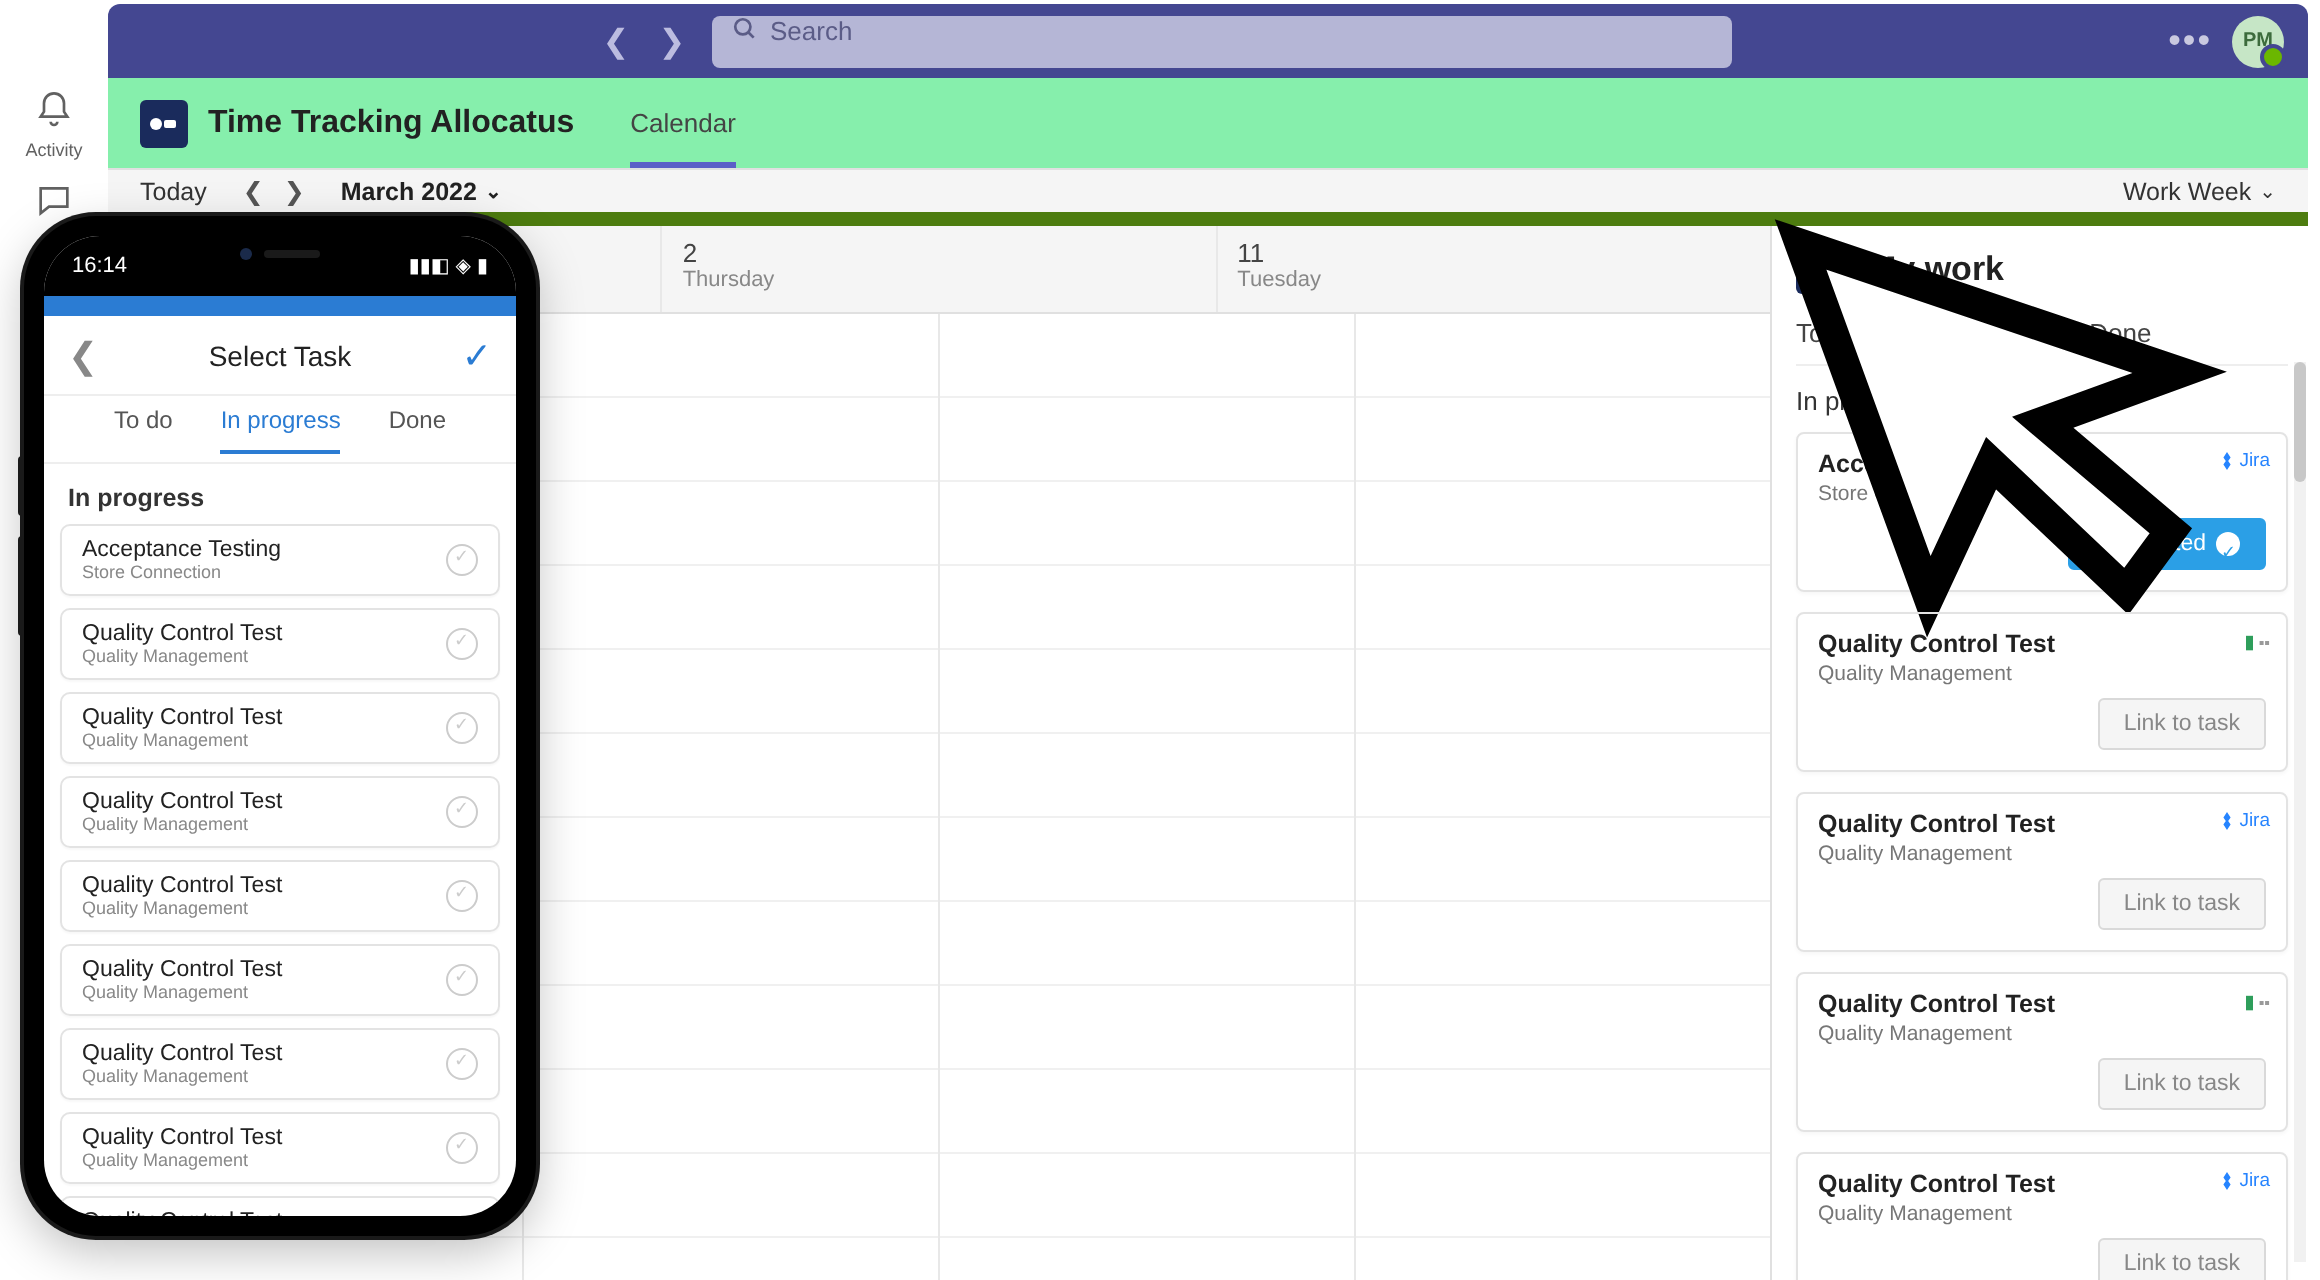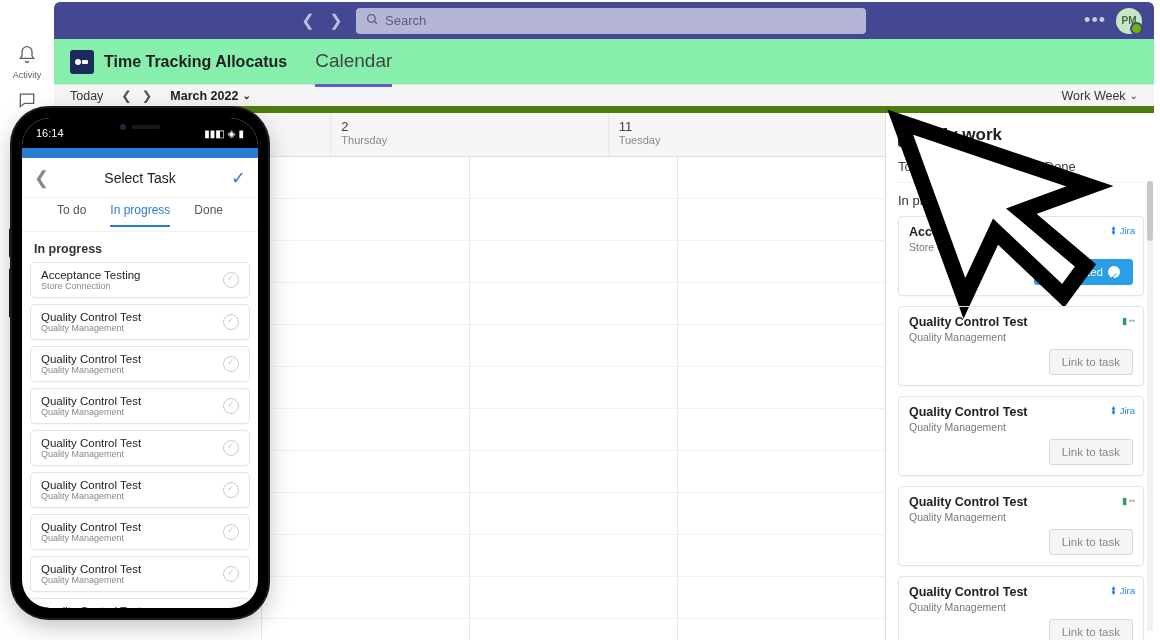--- a/index.html
+++ b/index.html
@@ -2,38 +2,38 @@
 <html><head>
 <meta charset="utf-8">
 <style>
 * { box-sizing: border-box; margin: 0; padding: 0; font-family: "Segoe UI", Arial, sans-serif; }
 body { background: #fff; width: 1160px; height: 640px; overflow: hidden; position: relative; }
 
 
 .teams-topbar { height: 37px; background: #444791; display: flex; align-items: center; padding: 0 12px; border-radius: 6px 6px 0 0; margin-top: 2px; margin-left: 54px; margin-right: 6px; }
 .teams-nav-arrows { display: flex; gap: 4px; margin-left: 230px; margin-right: 8px; }
 .teams-arrow { width: 24px; height: 24px; display: flex; align-items: center; justify-content: center; color: #bcbce0; cursor: pointer; }
-.teams-search { flex: 0 0 510px; height: 26px; background: #b5b6d6; border-radius: 4px; display: flex; align-items: center; padding: 0 10px; color: #5b5c87; font-size: 13px; }
+.teams-search { flex: 0 0 510px; height: 26px; background: #b5b6d6; border-radius: 4px; display: flex; align-items: flex-start; padding: 0 10px; color: #5b5c87; font-size: 13px; }
 .teams-search-icon { margin-right: 6px; color: #5b5c87; }
 .teams-right { margin-left: auto; display: flex; align-items: center; gap: 10px; }
 .teams-dots { color: #c9c9e0; font-size: 18px; letter-spacing: 1px; }
 .teams-avatar { width: 26px; height: 26px; border-radius: 50%; background: #c6e6c6; color: #3c6b3c; font-size: 10px; font-weight: 600; display: flex; align-items: center; justify-content: center; position: relative; }
 .teams-avatar::after { content:''; position:absolute; right:-1px; bottom:-1px; width:9px; height:9px; border-radius:50%; background:#6bb700; border:2px solid #444791; }
 
 
 .left-rail { position: absolute; left: 0; top: 39px; width: 54px; height: 100px; display: flex; flex-direction: column; align-items: center; padding-top: 6px; gap: 10px; }
 .rail-item { width: 40px; display: flex; flex-direction: column; align-items: center; color: #616161; font-size: 9px; }
 .rail-icon { font-size: 18px; }
 
 
 .app-header { margin-left: 54px; height: 46px; background: #86efac; border-bottom: 1px solid #e0e0e0; display: flex; align-items: center; padding: 0 16px; margin-right: 6px; }
 .app-logo { width: 24px; height: 24px; background: #1a2b5c; border-radius: 3px; margin-right: 10px; display:flex; align-items:center; justify-content:center; color:#fff; font-size:12px; }
 .app-title { font-size: 16px; font-weight: 700; color: #222; }
 .app-tabs { margin-left: 28px; display: flex; gap: 20px; }
-.app-tab { font-size: 19px; color: #444; padding: 14px 0 12px; border-bottom: 3px solid transparent; cursor: pointer; }
+.app-tab { font-size: 13px; color: #444; padding: 14px 0 12px; border-bottom: 3px solid transparent; cursor: pointer; }
 .app-tab.active { border-bottom-color: #5b5fc7; }
 
 
 .cal-toolbar { margin-left: 54px; height: 28px; background: #f5f5f5; border-bottom: 7px solid #4d7c0f; display: flex; align-items: center; padding: 0 16px; font-size: 12.5px; margin-right: 6px; }
 .tb-today { color: #333; cursor: pointer; }
 .tb-arrows { margin-left: 14px; display: flex; gap: 2px; }
 .tb-arrow { cursor: pointer; color: #555; padding: 0 4px; }
 .tb-month { margin-left: 14px; font-weight: 700; color: #222; display: flex; align-items: center; gap: 4px; cursor: pointer; }
 .tb-right { margin-left: auto; display: flex; align-items: center; gap: 4px; cursor: pointer; color: #333; }
 

